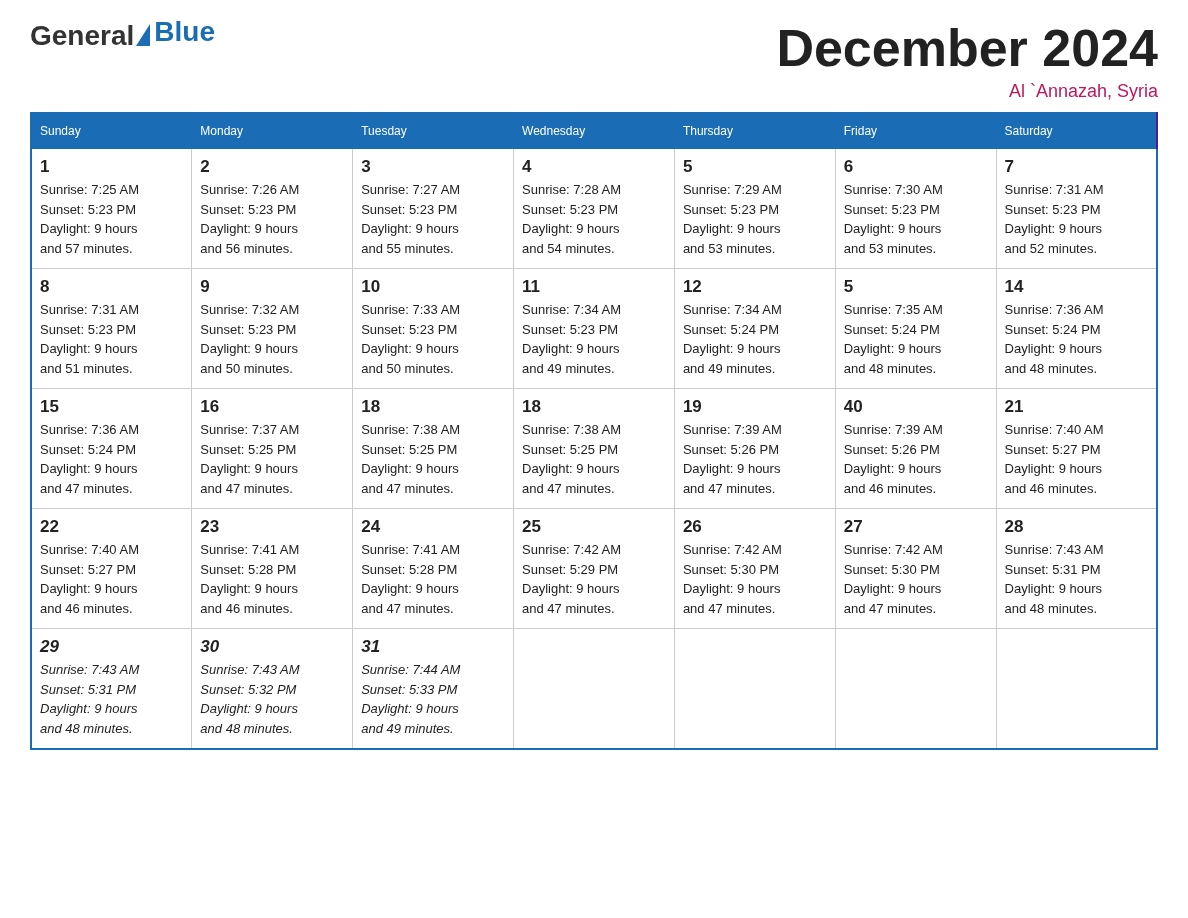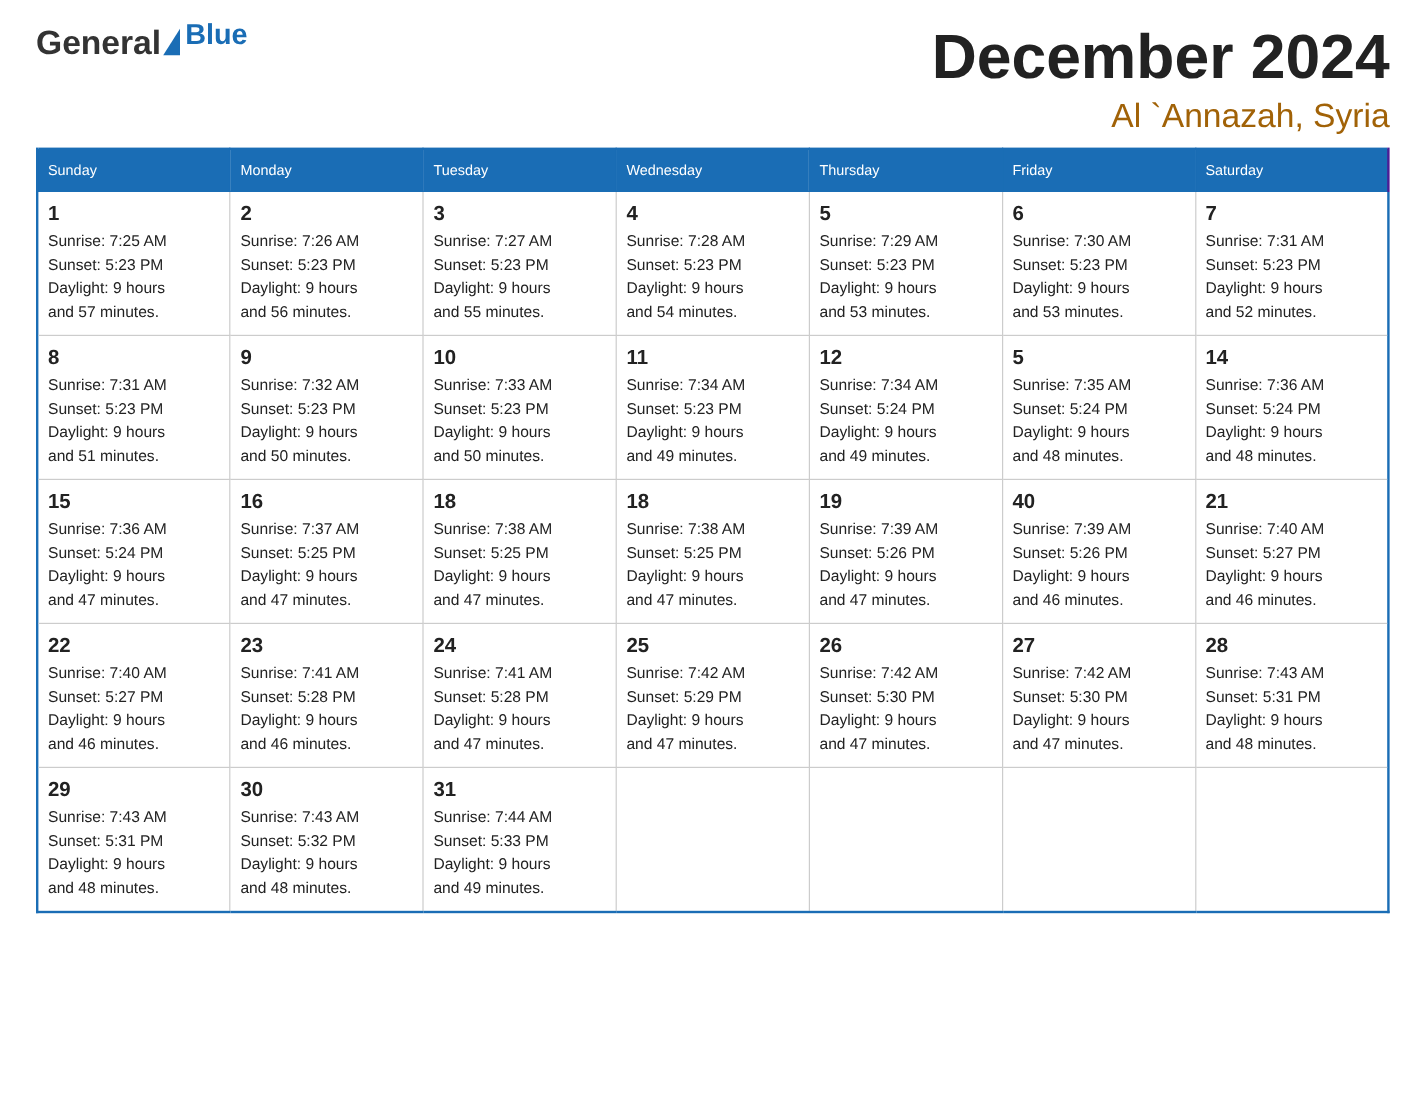--- a/index.html
+++ b/index.html
@@ -45,22 +45,22 @@
     .title-section {
       text-align: right;
     }
     .month-title {
       font-size: 52px;
       font-weight: bold;
       color: #222;
       line-height: 1.1;
     }
     .location {
-      font-size: 28px;
-      color: #a16207;
+      font-size: 18px;
+      color: #be185d;
       margin-top: 4px;
     }
     table {
       width: 100%;
       border-collapse: collapse;
       margin-top: 10px;
     }
     thead tr th {
       background-color: #1a6db5;
       color: #fff;
@@ -86,20 +86,21 @@
       display: block;
       margin-bottom: 3px;
     }
     tbody tr td .day-info {
       font-size: 13px;
       color: #222;
       line-height: 1.5;
     }
     tbody tr:last-child td {
       border-bottom: 2px solid #1a6db5;
+      font-style: italic;
     }
     tbody tr td:first-child {
       border-left: 2px solid #1a6db5;
     }
     tbody tr td:last-child {
       border-right: 2px solid #1a6db5;
     }
     thead tr th:first-child {
       border-left: 2px solid #1a6db5;
     }
@@ -118,21 +119,21 @@
 
 <div class="header">
   <div class="logo">
     <div class="logo-text">
       <span class="logo-general">General</span>
       <div class="logo-blue-part">
         <div class="logo-triangle"></div>
       </div>
     </div>
     <div style="display:flex; align-items:center; margin-top:-4px;">
-      <span style="font-size:24px; font-weight:bold; color:#1a6db5; margin-left:4px;">Blue</span>
+      <span style="font-size:28px; font-weight:bold; color:#1a6db5; margin-left:4px;">Blue</span>
     </div>
   </div>
   <div class="title-section">
     <div class="month-title">December 2024</div>
     <div class="location">Al `Annazah, Syria</div>
   </div>
 </div>
 
 <table>
   <thead>

